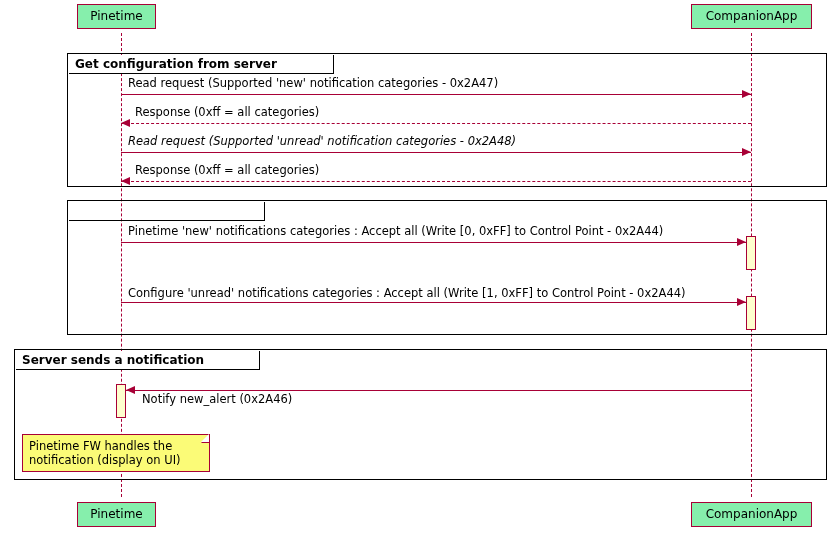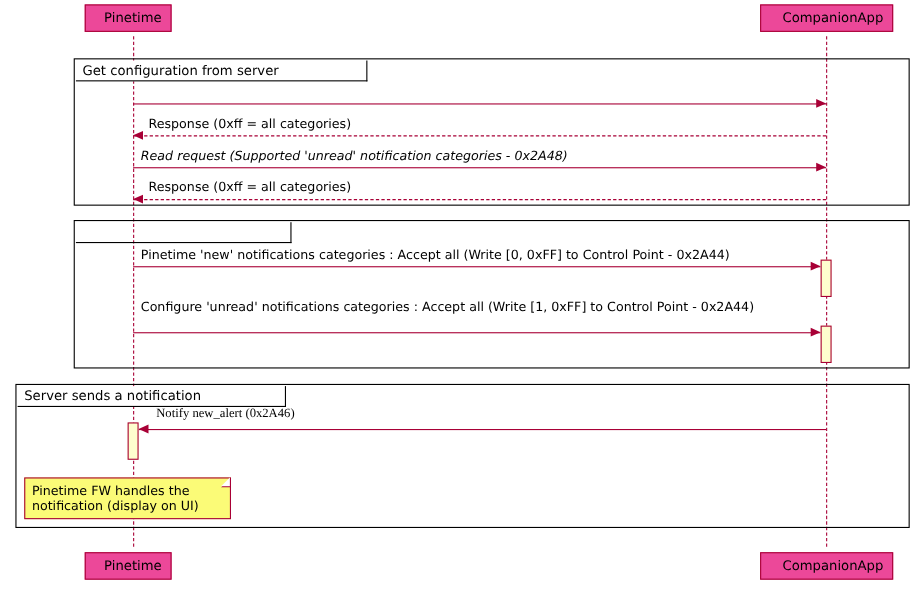--- a/index.html
+++ b/index.html
@@ -14,25 +14,25 @@
   #diagram {
     position: relative;
     width: 835px;
     height: 539px;
     overflow: hidden;
     background: #ffffff;
   }
   .participant {
     position: absolute;
     box-sizing: border-box;
-    background: #ec4899;
+    background: #86efac;
     border: 1px solid #A80036;
     color: #000000;
     font-size: 12px;
-    text-align: right;
+    text-align: center;
     padding: 4px 8px 5px 8px;
     white-space: nowrap;
     line-height: 14px;
   }
   .lifeline {
     position: absolute;
     width: 0;
     border-left: 1px dashed #A80036;
   }
   .activation {
@@ -45,21 +45,21 @@
   .frame {
     position: absolute;
     box-sizing: border-box;
     border: 1.5px solid #000000;
     background: transparent;
   }
   .frame-label {
     position: absolute;
     box-sizing: border-box;
     font-size: 12px;
-    font-weight: normal;
+    font-weight: bold;
     color: #000000;
     white-space: nowrap;
     padding: 2px 16px 3px 6px;
     background: #ffffff;
     line-height: 14px;
   }
   .msg-line {
     position: absolute;
     height: 0;
     border-top: 1px solid #A80036;
@@ -128,20 +128,21 @@
 
   <div class="participant" style="left:77px; top:502px; width:79px;">Pinetime</div>
   <div class="participant" style="left:691px; top:502px; width:121px;">CompanionApp</div>
 
   <div class="frame" style="left:67px; top:53px; width:760px; height:134px;"></div>
   <div class="frame-label" style="left:69px; top:55px;">Get configuration from server</div>
   <div style="position:absolute; left:69px; top:55px; width:265px; height:19px; border-right:1.5px solid #000; border-bottom:1.5px solid #000; box-sizing:border-box; pointer-events:none;"></div>
 
   <div class="msg-line" style="left:121px; top:94px; width:630px;"></div>
   <div class="arrow-head right" style="left:742px; top:90px;"></div>
+  <div class="msg-label" style="left:128px; top:77px;">Read request (Supported 'new' notification categories - 0x2A47)</div>
 
   <div class="msg-line dashed" style="left:121px; top:123px; width:630px;"></div>
   <div class="arrow-head left" style="left:121px; top:119px;"></div>
   <div class="msg-label" style="left:135px; top:106px;">Response (0xff = all categories)</div>
 
   <div class="msg-line" style="left:121px; top:152px; width:630px;"></div>
   <div class="arrow-head right" style="left:742px; top:148px;"></div>
   <div class="msg-label" style="left:128px; top:135px;font-style:italic;">Read request (Supported 'unread' notification categories - 0x2A48)</div>
 
   <div class="msg-line dashed" style="left:121px; top:181px; width:630px;"></div>
@@ -151,30 +152,30 @@
   <div class="frame" style="left:67px; top:200px; width:760px; height:135px;"></div>
   <div style="position:absolute; left:69px; top:202px; width:196px; height:19px; border-right:1.5px solid #000; border-bottom:1.5px solid #000; box-sizing:border-box; pointer-events:none;"></div>
 
   <div class="msg-line" style="left:121px; top:242px; width:625px;"></div>
   <div class="arrow-head right" style="left:737px; top:238px;"></div>
   <div class="msg-label" style="left:128px; top:225px;">Pinetime 'new' notifications categories : Accept all (Write [0, 0xFF] to Control Point - 0x2A44)</div>
   <div class="activation" style="left:746px; top:236px; height:34px;"></div>
 
   <div class="msg-line" style="left:121px; top:302px; width:625px;"></div>
   <div class="arrow-head right" style="left:737px; top:298px;"></div>
-  <div class="msg-label" style="left:128px; top:273px;">Configure 'unread' notifications categories : Accept all (Write [1, 0xFF] to Control Point - 0x2A44)</div>
+  <div class="msg-label" style="left:128px; top:287px;">Configure 'unread' notifications categories : Accept all (Write [1, 0xFF] to Control Point - 0x2A44)</div>
   <div class="activation" style="left:746px; top:296px; height:34px;"></div>
 
   <div class="frame" style="left:14px; top:349px; width:813px; height:131px;"></div>
   <div class="frame-label" style="left:16px; top:351px;">Server sends a notification</div>
   <div style="position:absolute; left:16px; top:351px; width:244px; height:19px; border-right:1.5px solid #000; border-bottom:1.5px solid #000; box-sizing:border-box; pointer-events:none;"></div>
 
   <div class="msg-line" style="left:126px; top:390px; width:625px;"></div>
   <div class="arrow-head left" style="left:126px; top:386px;"></div>
-  <div class="msg-label" style="left:142px; top:370px;font-family:Liberation Serif, serif;">Notify new_alert (0x2A46)</div>
+  <div class="msg-label" style="left:142px; top:393px;">Notify new_alert (0x2A46)</div>
   <div class="activation" style="left:116px; top:384px; height:34px;"></div>
 
   <div class="note" style="left:22px; top:434px; width:188px; height:38px;">Pinetime FW handles the
 notification (display on UI)</div>
   <div class="note-fold" style="left:201px; top:434px;"></div>
   <div class="note-fold-inner" style="left:201px; top:434px;"></div>
 
 </div>
 
 </body></html>

